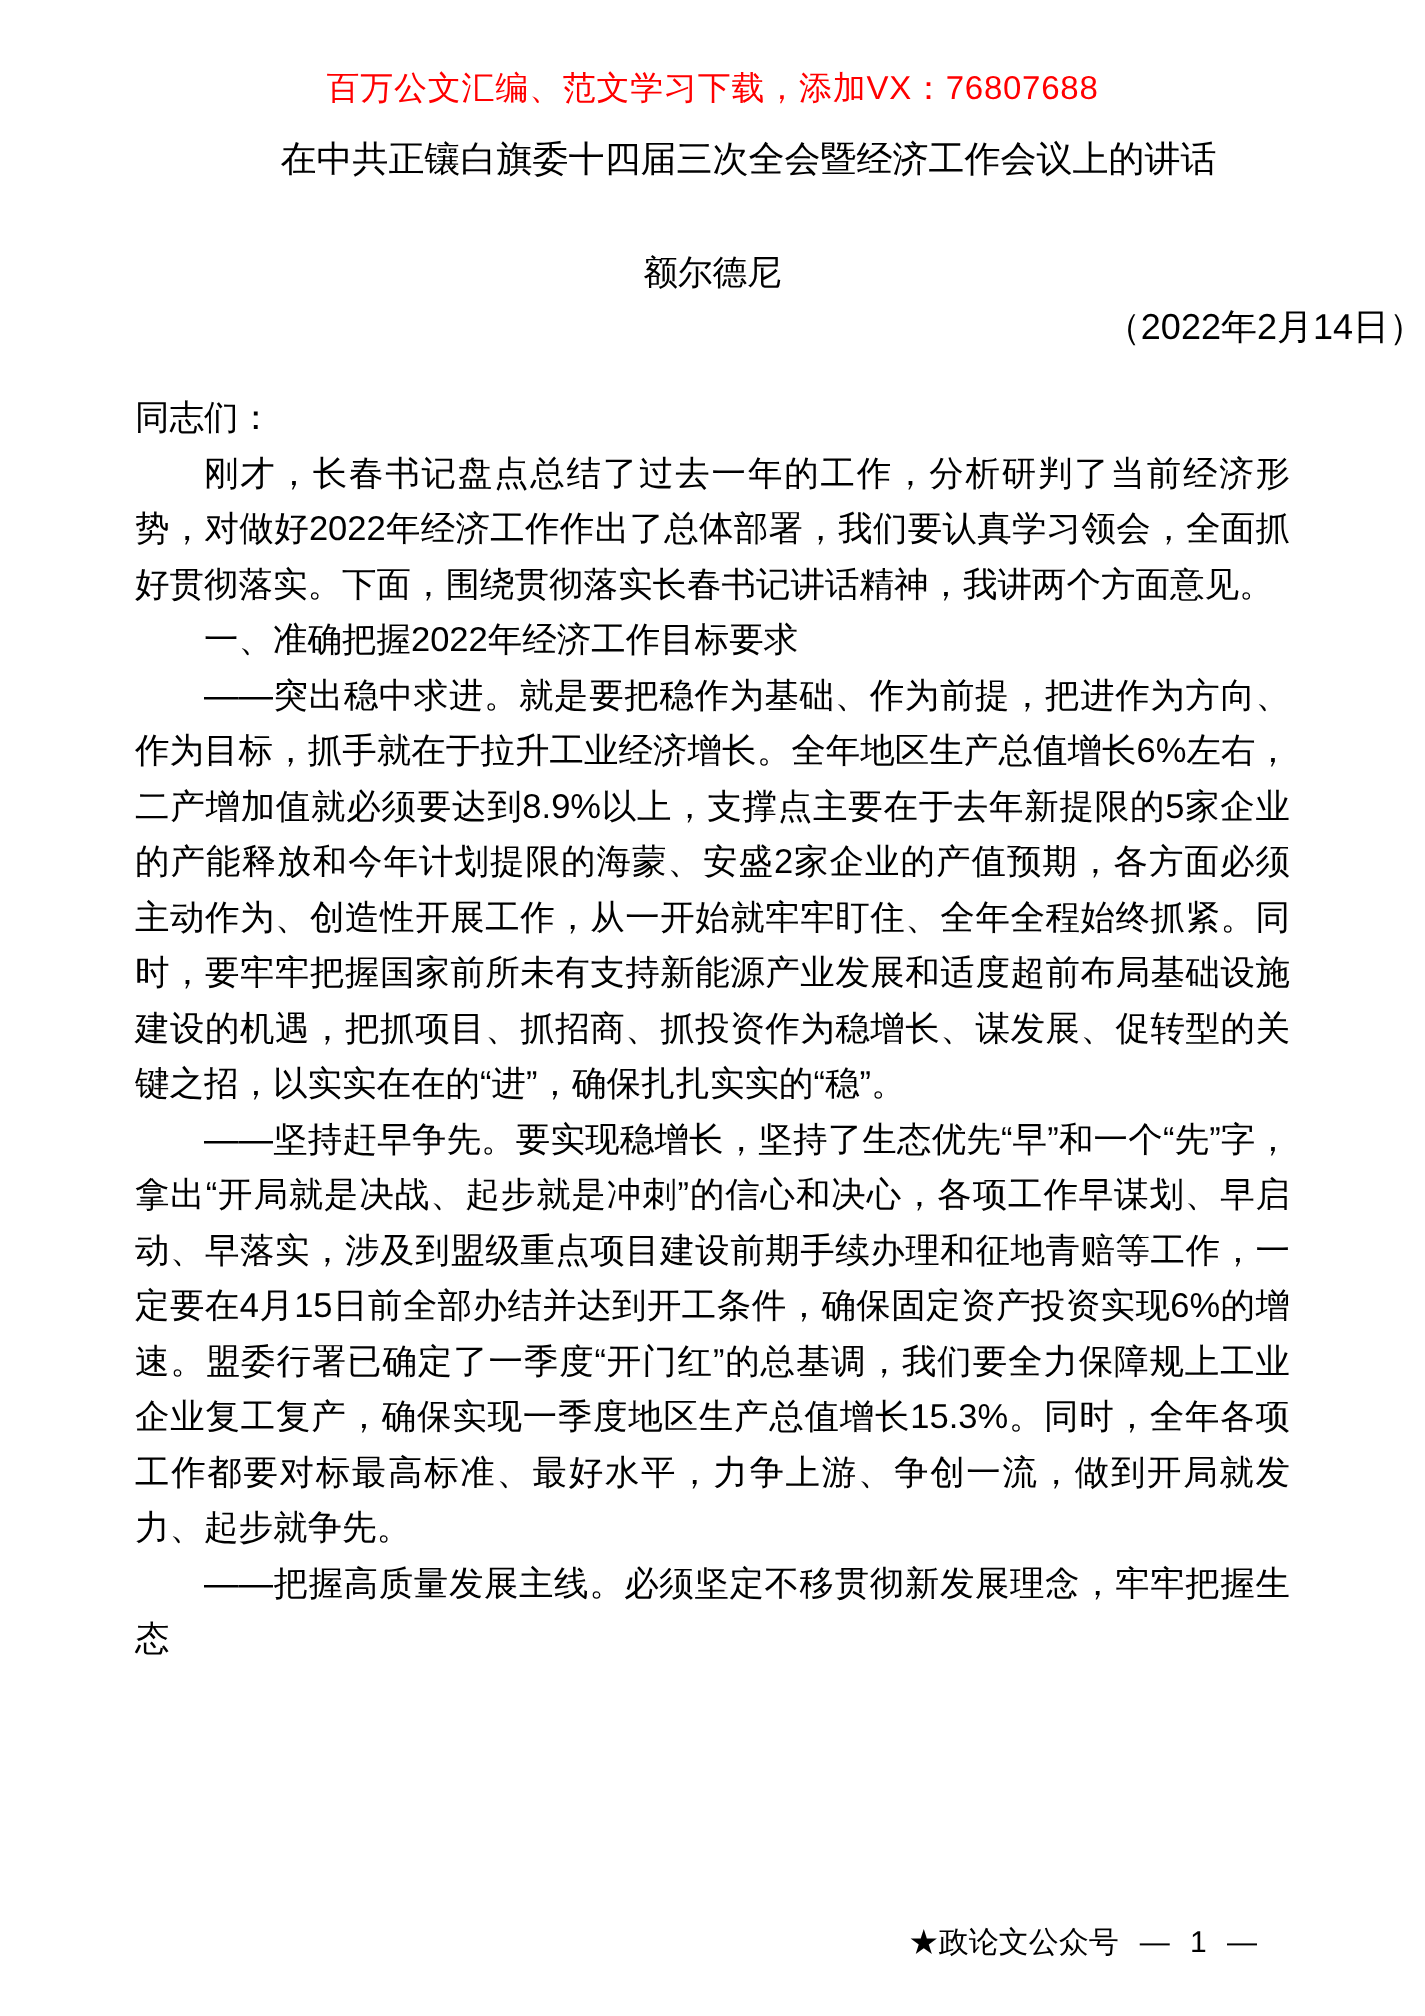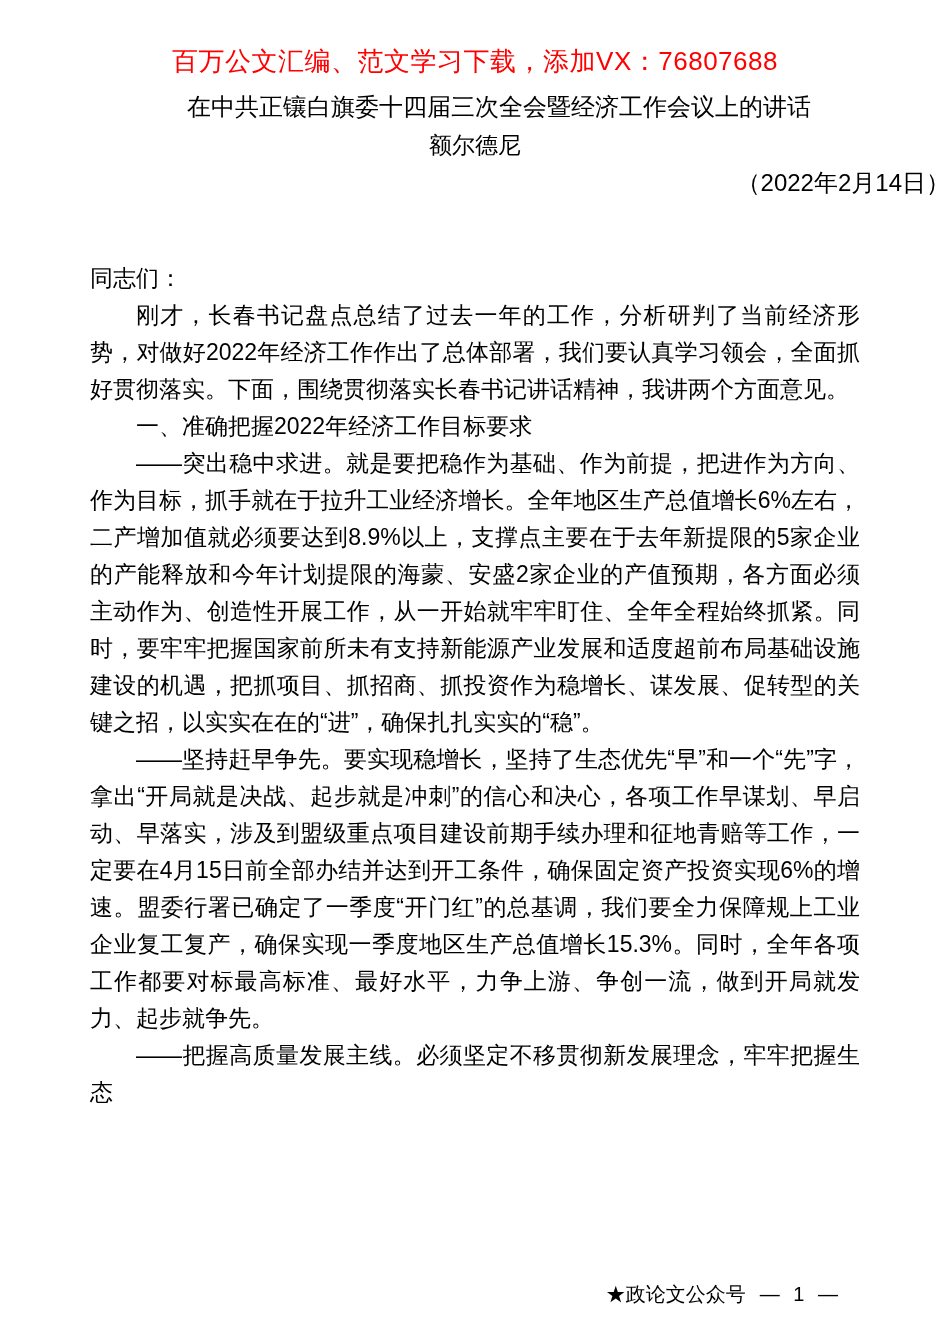--- a/index.html
+++ b/index.html
@@ -16,35 +16,35 @@
     color: #000000;
     font-family: "Liberation Sans", sans-serif;
     overflow: hidden;
   }
   .notice {
     position: absolute;
     top: 44px;
     left: 0;
     right: 0;
     text-align: center;
-    font-size: 26px;
+    font-size: 22px;
     letter-spacing: 0.5px;
     color: #ff0000;
     white-space: nowrap;
   }
   .head {
     position: absolute;
     top: 88px;
     left: 0;
     right: 0;
     text-align: center;
     line-height: 38px;
   }
   .head .title  { font-size: 24px; padding-left: 48px; }
-  .head .author { font-size: 23px; }
+  .head .author { font-size: 23px; margin-top: 36px; }
   .head .date   { font-size: 24px; text-align: right; }
   .content {
     position: absolute;
     top: 260px;
     left: 90px;
     width: 770px;
     font-size: 23px;
     line-height: 37px;
     text-align: justify;
     text-justify: inter-character;

